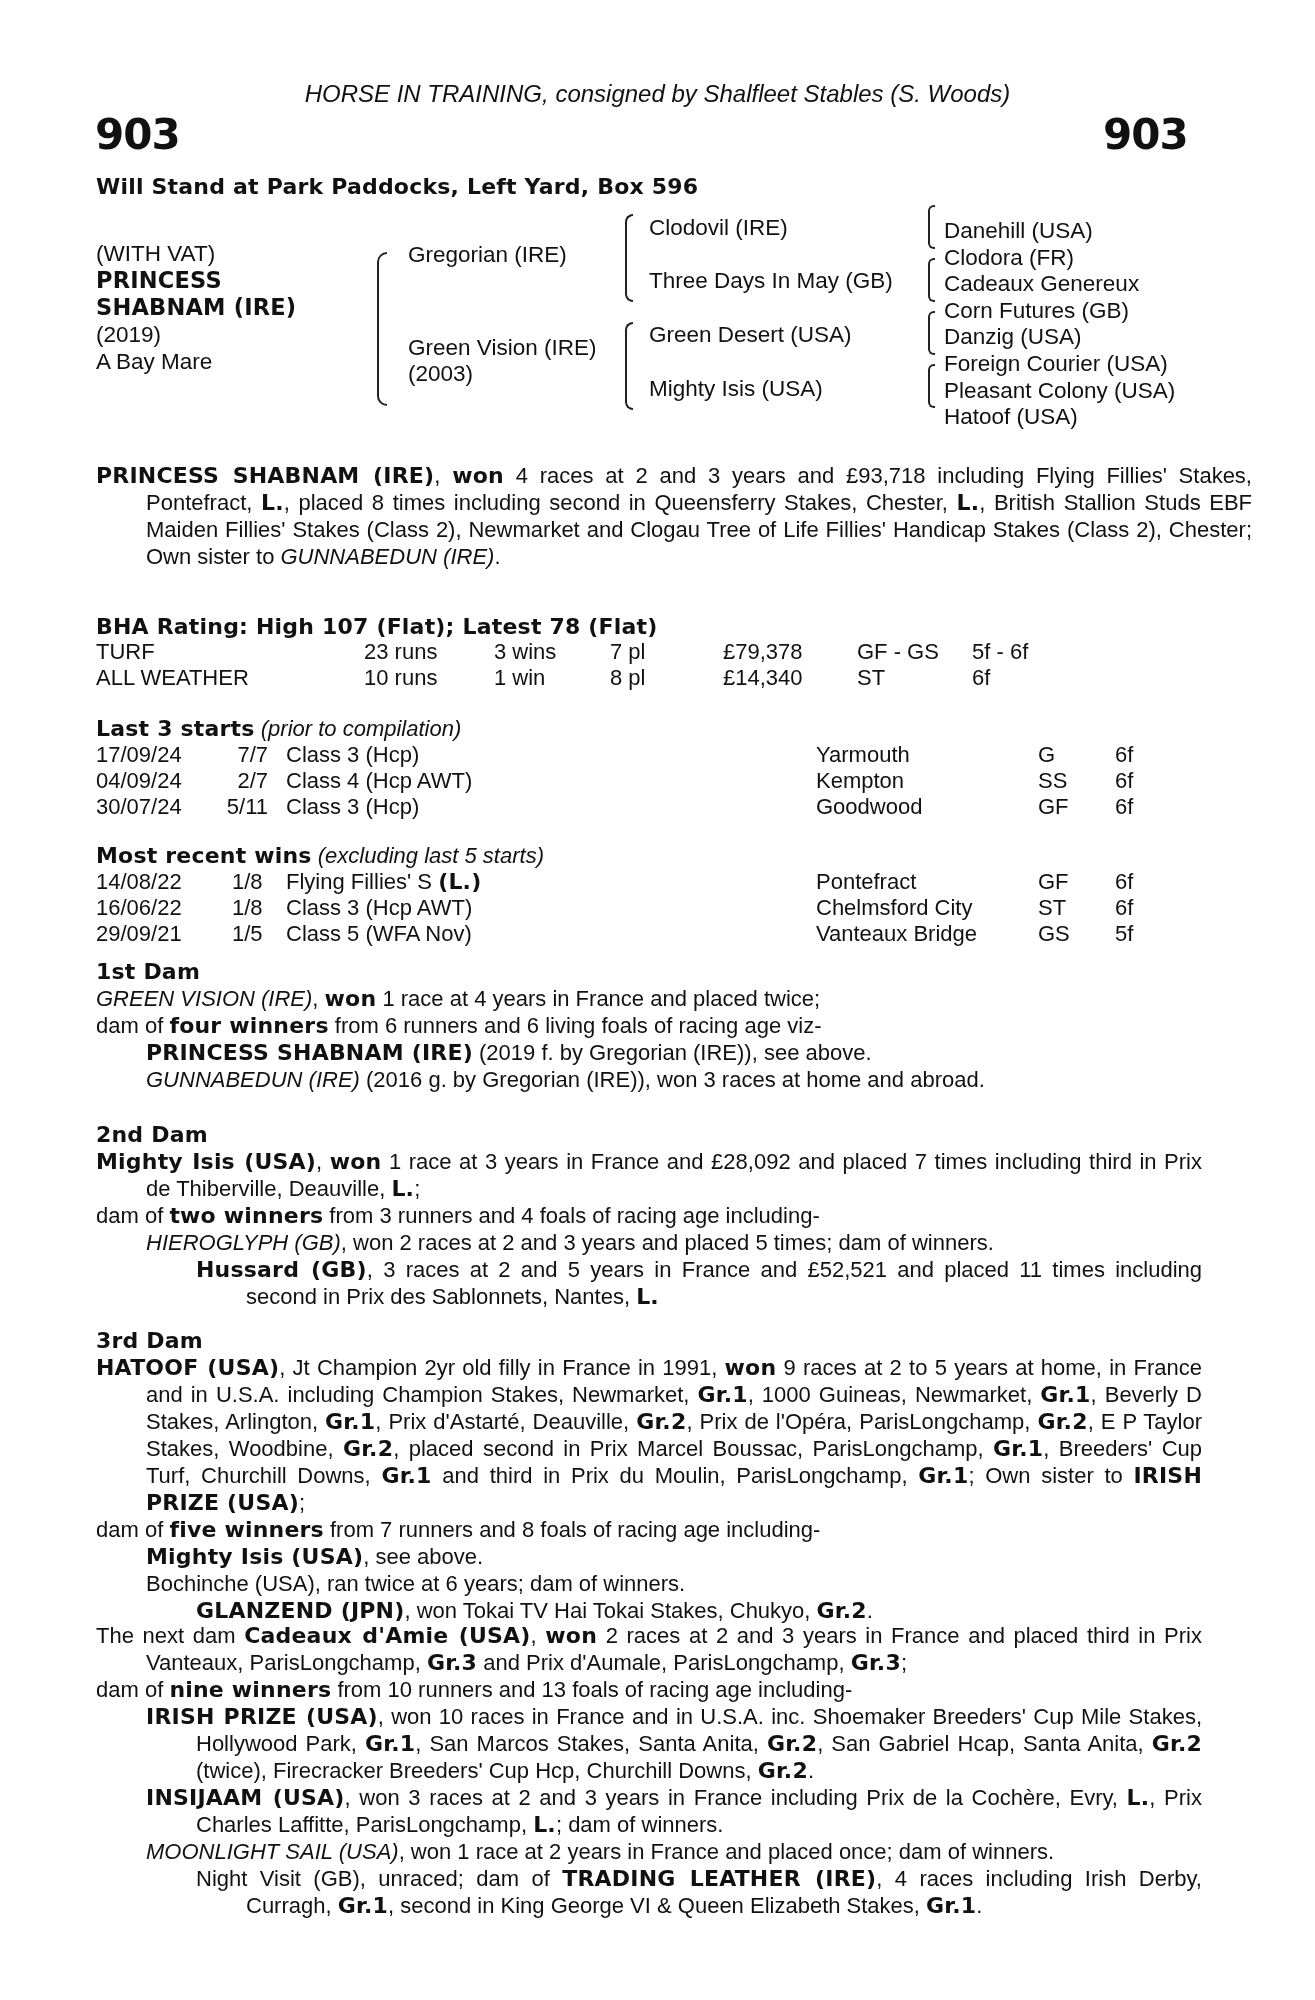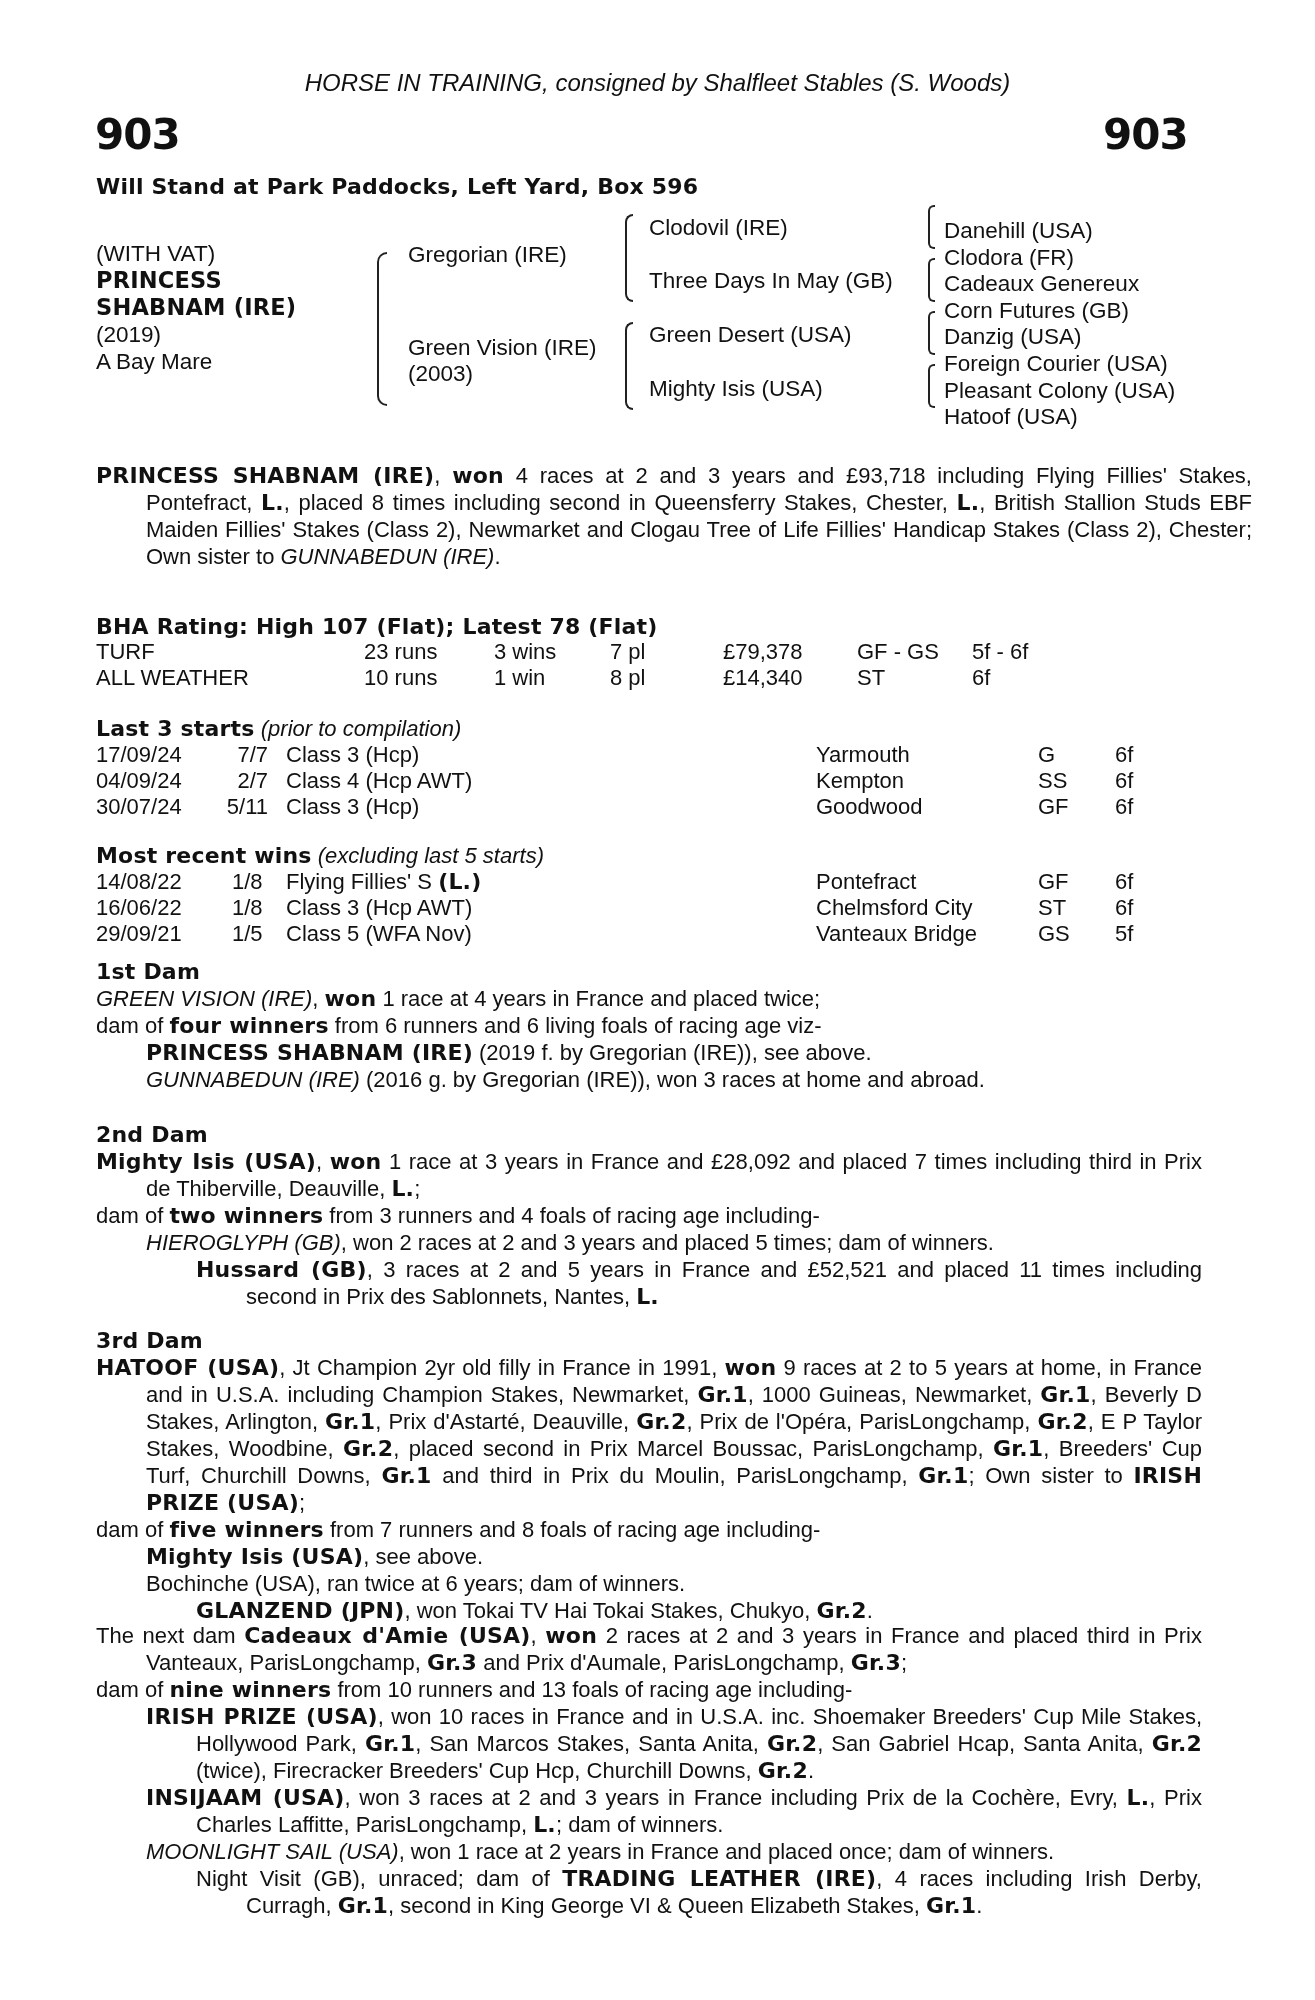--- a/index.html
+++ b/index.html
@@ -3,21 +3,21 @@
 <meta charset="utf-8">
 <style>
   html, body { margin:0; padding:0; background:#ffffff; }
   body {
     width:1315px; height:2000px; position:relative; overflow:hidden;
     font-family:"Liberation Sans", sans-serif; color:#111111;
   }
   .abs { position:absolute; }
   .bk { font-family:"DejaVu Sans", sans-serif; font-weight:bold; letter-spacing:0.2px; }
   .i { font-style:italic; }
-  #subtitle { left:0; width:1315px; top:69px; text-align:center; font-size:24px; font-style:italic; }
+  #subtitle { left:0; width:1315px; top:80px; text-align:center; font-size:24px; font-style:italic; }
   .lotnum { top:110px; font-family:"DejaVu Sans", sans-serif; font-weight:bold; font-size:42px; letter-spacing:-1px; }
   #lot-left { left:95px; }
   #lot-right { left:1103px; }
   #standing { left:96px; top:174px; font-size:22px; }
   .ped { font-size:22.5px; line-height:26px; white-space:nowrap; }
   .brace { position:absolute; border:2px solid #222; border-right:none; }
   .para { position:absolute; left:96px; width:1106px; font-size:22px; line-height:27px; }
   .hang { padding-left:50px; text-indent:-50px; text-align:justify; }
   .row { position:absolute; font-size:22px; line-height:25.6px; white-space:nowrap; }
   .cell { position:absolute; white-space:nowrap; }

